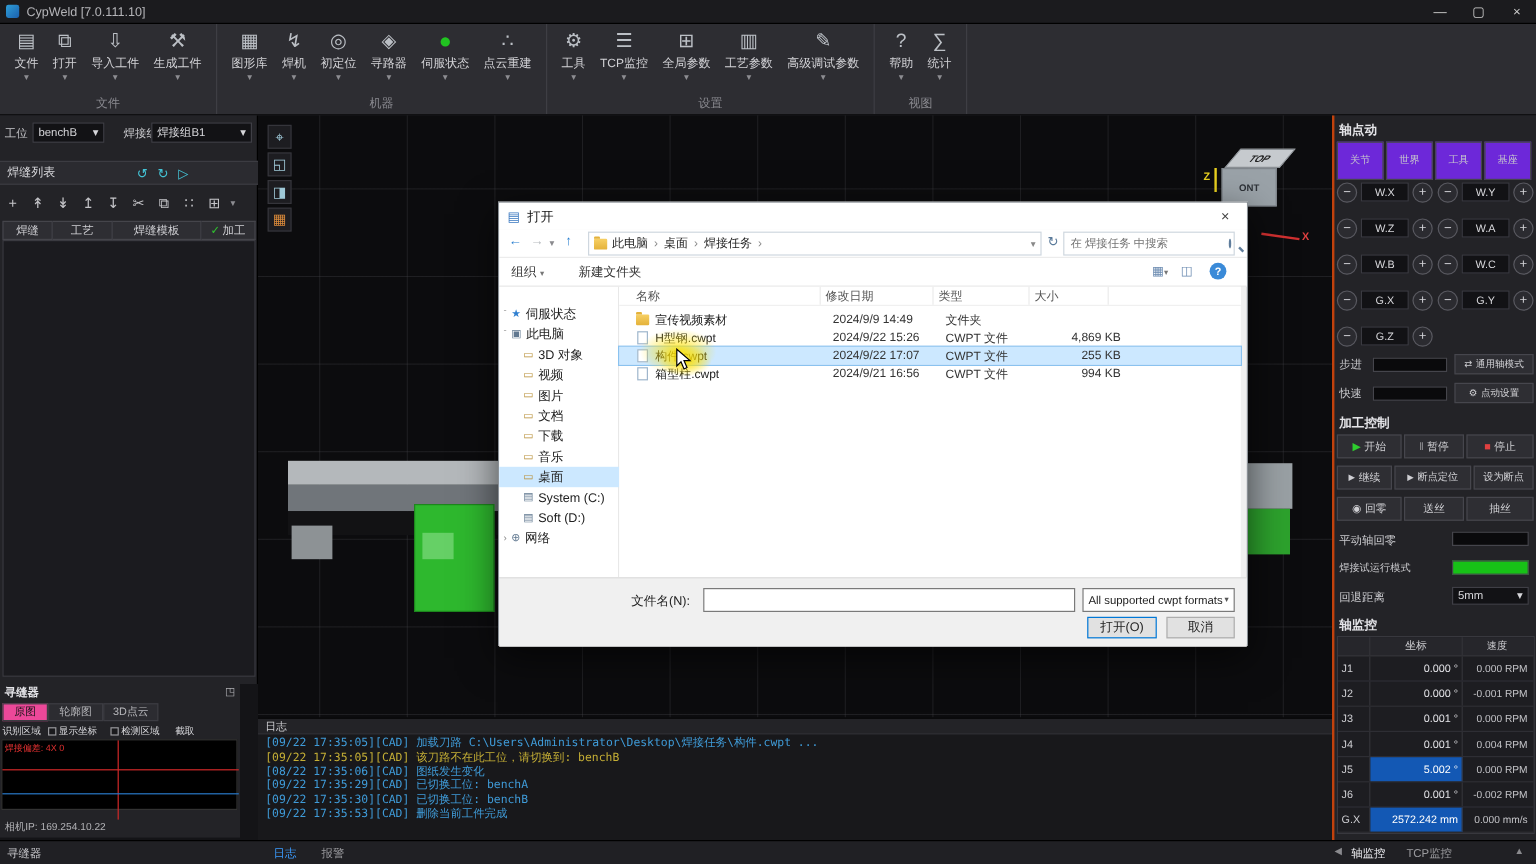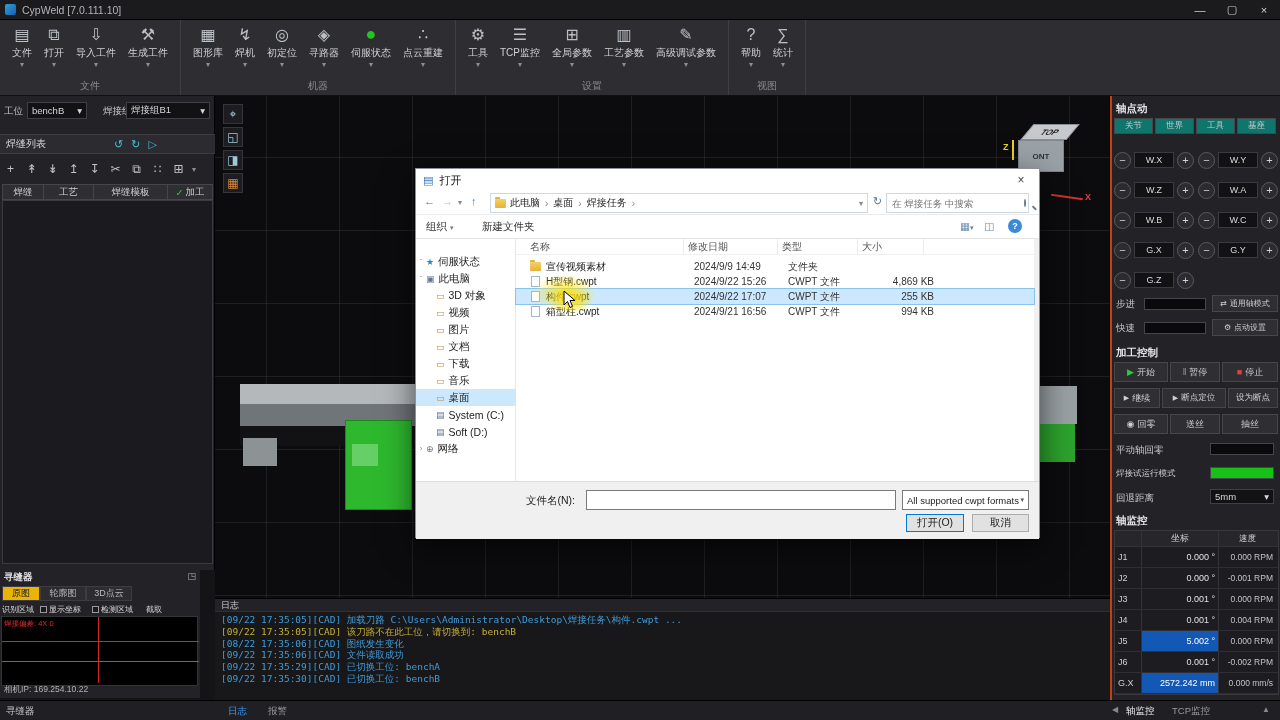--- a/index.html
+++ b/index.html
@@ -36,38 +36,38 @@
 .lp-title .t{font-size:10px;color:#d8d8dc;margin-left:6px}
 .cyan-ic{font-size:11px;color:#43c2d4;margin-left:8px}
 .lp-tools{position:absolute;left:0;top:62px;width:215px;height:22px;display:flex;align-items:center}
 .tool-ic{width:21px;text-align:center;font-size:12px;color:#c4c4c8}
 .lp-thead{position:absolute;left:2px;top:88px;display:flex;height:16px;font-size:9.5px;color:#cfcfd3}
 .lp-th{display:flex;align-items:center;justify-content:center;background:#2e2e33;border:1px solid #45454b;border-left:none}
 .lp-th:first-child{border-left:1px solid #45454b}
 .lp-body{position:absolute;left:2px;top:104px;width:211px;height:364px;background:#1b1b1f;border:1px solid #3a3a40}
 
 .sf-tab{position:absolute;height:15px;display:flex;align-items:center;justify-content:center;font-size:9px;background:#2c2c31;color:#b8b8bc;border:1px solid #3c3c42}
-.sf-tab.active{background:#eab308;color:#151515}
+.sf-tab.active{background:#ec4899;color:#151515}
 .cb{display:inline-block;width:7px;height:7px;border:1px solid #9a9a9e;background:#1a1a1d;margin-right:2px;vertical-align:-1px}
 
 .viewport{position:absolute;left:215px;top:96px;width:895px;height:502px;background-color:#0c0c0e;background-image:linear-gradient(rgba(72,72,78,.32) 1px,transparent 1px),linear-gradient(90deg,rgba(72,72,78,.32) 1px,transparent 1px);background-size:73px 73px;background-position:-22px -12px;overflow:hidden;z-index:1}
 .vtool{position:absolute;width:20px;height:20px;background:#1d1d21;border:1px solid #35353b;color:#9fc9d8;display:flex;align-items:center;justify-content:center;font-size:12px}
 .vc-top{width:46px;height:16px;background:#c6cace;transform:skewX(-40deg);margin-left:12px;text-align:center;font-size:8px;color:#222;line-height:16px;font-weight:bold;border:1px solid #8a8f94}
 .vc-front{width:46px;height:32px;background:#9aa2a8;text-align:center;font-size:8px;font-weight:bold;color:#2e3238;line-height:32px;border:1px solid #80868c;margin-left:3px}
 
 .log{position:absolute;left:215px;top:598px;width:895px;height:102px;background:#18181b;border-top:1px solid #000;z-index:2}
 .log-head{height:13px;background:#232327;border-bottom:1px solid #2e2e33;display:flex;align-items:center}
 .log-head .t{font-size:9px;color:#cfcfd3;margin-left:6px}
 .log-line{font-family:"DejaVu Sans Mono","Liberation Mono",monospace;font-size:9.5px;line-height:11.8px;color:#3f9bd8;white-space:nowrap;padding-left:6px}
 .log-line.warn{color:#c4ae35}
 
 .jog-cell{position:absolute;width:80px;height:20px;display:flex;align-items:center;gap:3px}
 .jog-btn{width:17px;height:17px;border-radius:50%;background:#2b2b30;border:1px solid #595960;color:#d4d4d8;display:flex;align-items:center;justify-content:center;font-size:11px;line-height:1}
 .jog-label{flex:1;height:16px;background:#121215;border:1px solid #3a3a41;color:#d8d8dc;font-size:9px;display:flex;align-items:center;justify-content:center}
-.mode-btn{position:absolute;top:22px;height:16px;width:39px;background:#0f766e;border:1px solid #46464d;color:#c8c8cc;font-size:8.5px;display:flex;align-items:center;justify-content:center}
+.mode-btn{position:absolute;top:22px;height:32px;width:39px;background:#6d28d9;border:1px solid #46464d;color:#c8c8cc;font-size:8.5px;display:flex;align-items:center;justify-content:center}
 .mon-table{position:absolute;border:1px solid #38383e;font-size:9px;background:#1d1d21}
 .mon-hrow{display:flex;height:16px;background:#26262b;border-bottom:1px solid #333339}
 .mon-row{display:flex;height:21px;border-bottom:1px solid #2e2e34}
 .mon-c{display:flex;align-items:center;border-right:1px solid #333339;padding:0 3px}
 .mon-axis{width:27px;color:#cfcfd3}
 .mon-coord{width:77px;justify-content:flex-end;color:#e2e2e6}
 .mon-speed{width:57px;justify-content:flex-end;color:#c4c4c8;font-size:8.5px;border-right:none}
 .mon-coord.hl{background:#1358b4;color:#fff}
 .mon-hc{justify-content:center;color:#cfcfd3}
 
@@ -301,37 +301,37 @@
   </div>
 
   <div class="log">
     <div class="log-head">
         <span class="t">日志</span>
       </div>
     <div style="padding-top:2px">
       <div class="log-line">[09/22 17:35:05][CAD] 加载刀路 C:\Users\Administrator\Desktop\焊接任务\构件.cwpt ...</div>
       <div class="log-line warn">[09/22 17:35:05][CAD] 该刀路不在此工位，请切换到: benchB</div>
       <div class="log-line">[08/22 17:35:06][CAD] 图纸发生变化</div>
-      <div class="log-line">[09/22 17:35:06][CAD] 文件读取成功</div>
       <div class="log-line">[09/22 17:35:29][CAD] 已切换工位: benchA</div>
       <div class="log-line">[09/22 17:35:30][CAD] 已切换工位: benchB</div>
+      <div class="log-line">[09/22 17:35:53][CAD] 删除当前工件完成</div>
     </div>
   </div>
 
   <div class="panel" style="left:0;top:570px;width:200px;height:128px;z-index:3">
     <span class="stitle" style="left:4px;top:1px;font-size:9.5px">寻缝器</span>
     <span class="abs" style="right:4px;top:1px;font-size:9px;color:#b0b0b4">◳</span>
     <div class="sf-tab active" style="left:2px;top:16px;width:38px">原图</div>
     <div class="sf-tab" style="left:40px;top:16px;width:46px">轮廓图</div>
     <div class="sf-tab" style="left:86px;top:16px;width:46px">3D点云</div>
     <span class="abs" style="left:2px;top:34px;font-size:8px;color:#d8d8dc">识别区域</span>
     <span class="abs" style="left:40px;top:34px;font-size:8px;color:#d8d8dc"><span class="cb"></span><span>显示坐标</span></span>
     <span class="abs" style="left:92px;top:34px;font-size:8px;color:#d8d8dc"><span class="cb"></span><span>检测区域</span></span>
     <span class="abs" style="left:146px;top:34px;font-size:8px;color:#d8d8dc">截取</span>
-    <div class="abs" style="left:1px;top:46px;width:197px;height:70px;background:#000;border:1px solid #333">
+    <div class="abs" style="left:1px;top:46px;width:197px;height:59px;background:#000;border:1px solid #333">
       <span class="abs" style="left:2px;top:2px;font-size:7.5px;color:#e03030">焊接偏差: 4X 0</span>
       <div class="abs" style="left:96px;top:0;width:1px;height:66px;background:#d02828"></div>
       <div class="abs" style="left:0;top:24px;width:197px;height:1px;background:#d02828"></div>
       <div class="abs" style="left:0;top:44px;width:197px;height:1px;background:#2878c8"></div>
     </div>
     <span class="abs" style="left:4px;top:114px;font-size:8.5px;color:#b0b0b4">相机IP: 169.254.10.22</span>
   </div>
 
   <div class="panel" style="left:1110px;top:96px;width:170px;height:604px;border-left:2px solid #c2410c;z-index:2">
     <span class="stitle" style="left:4px;top:6px">轴点动</span>

